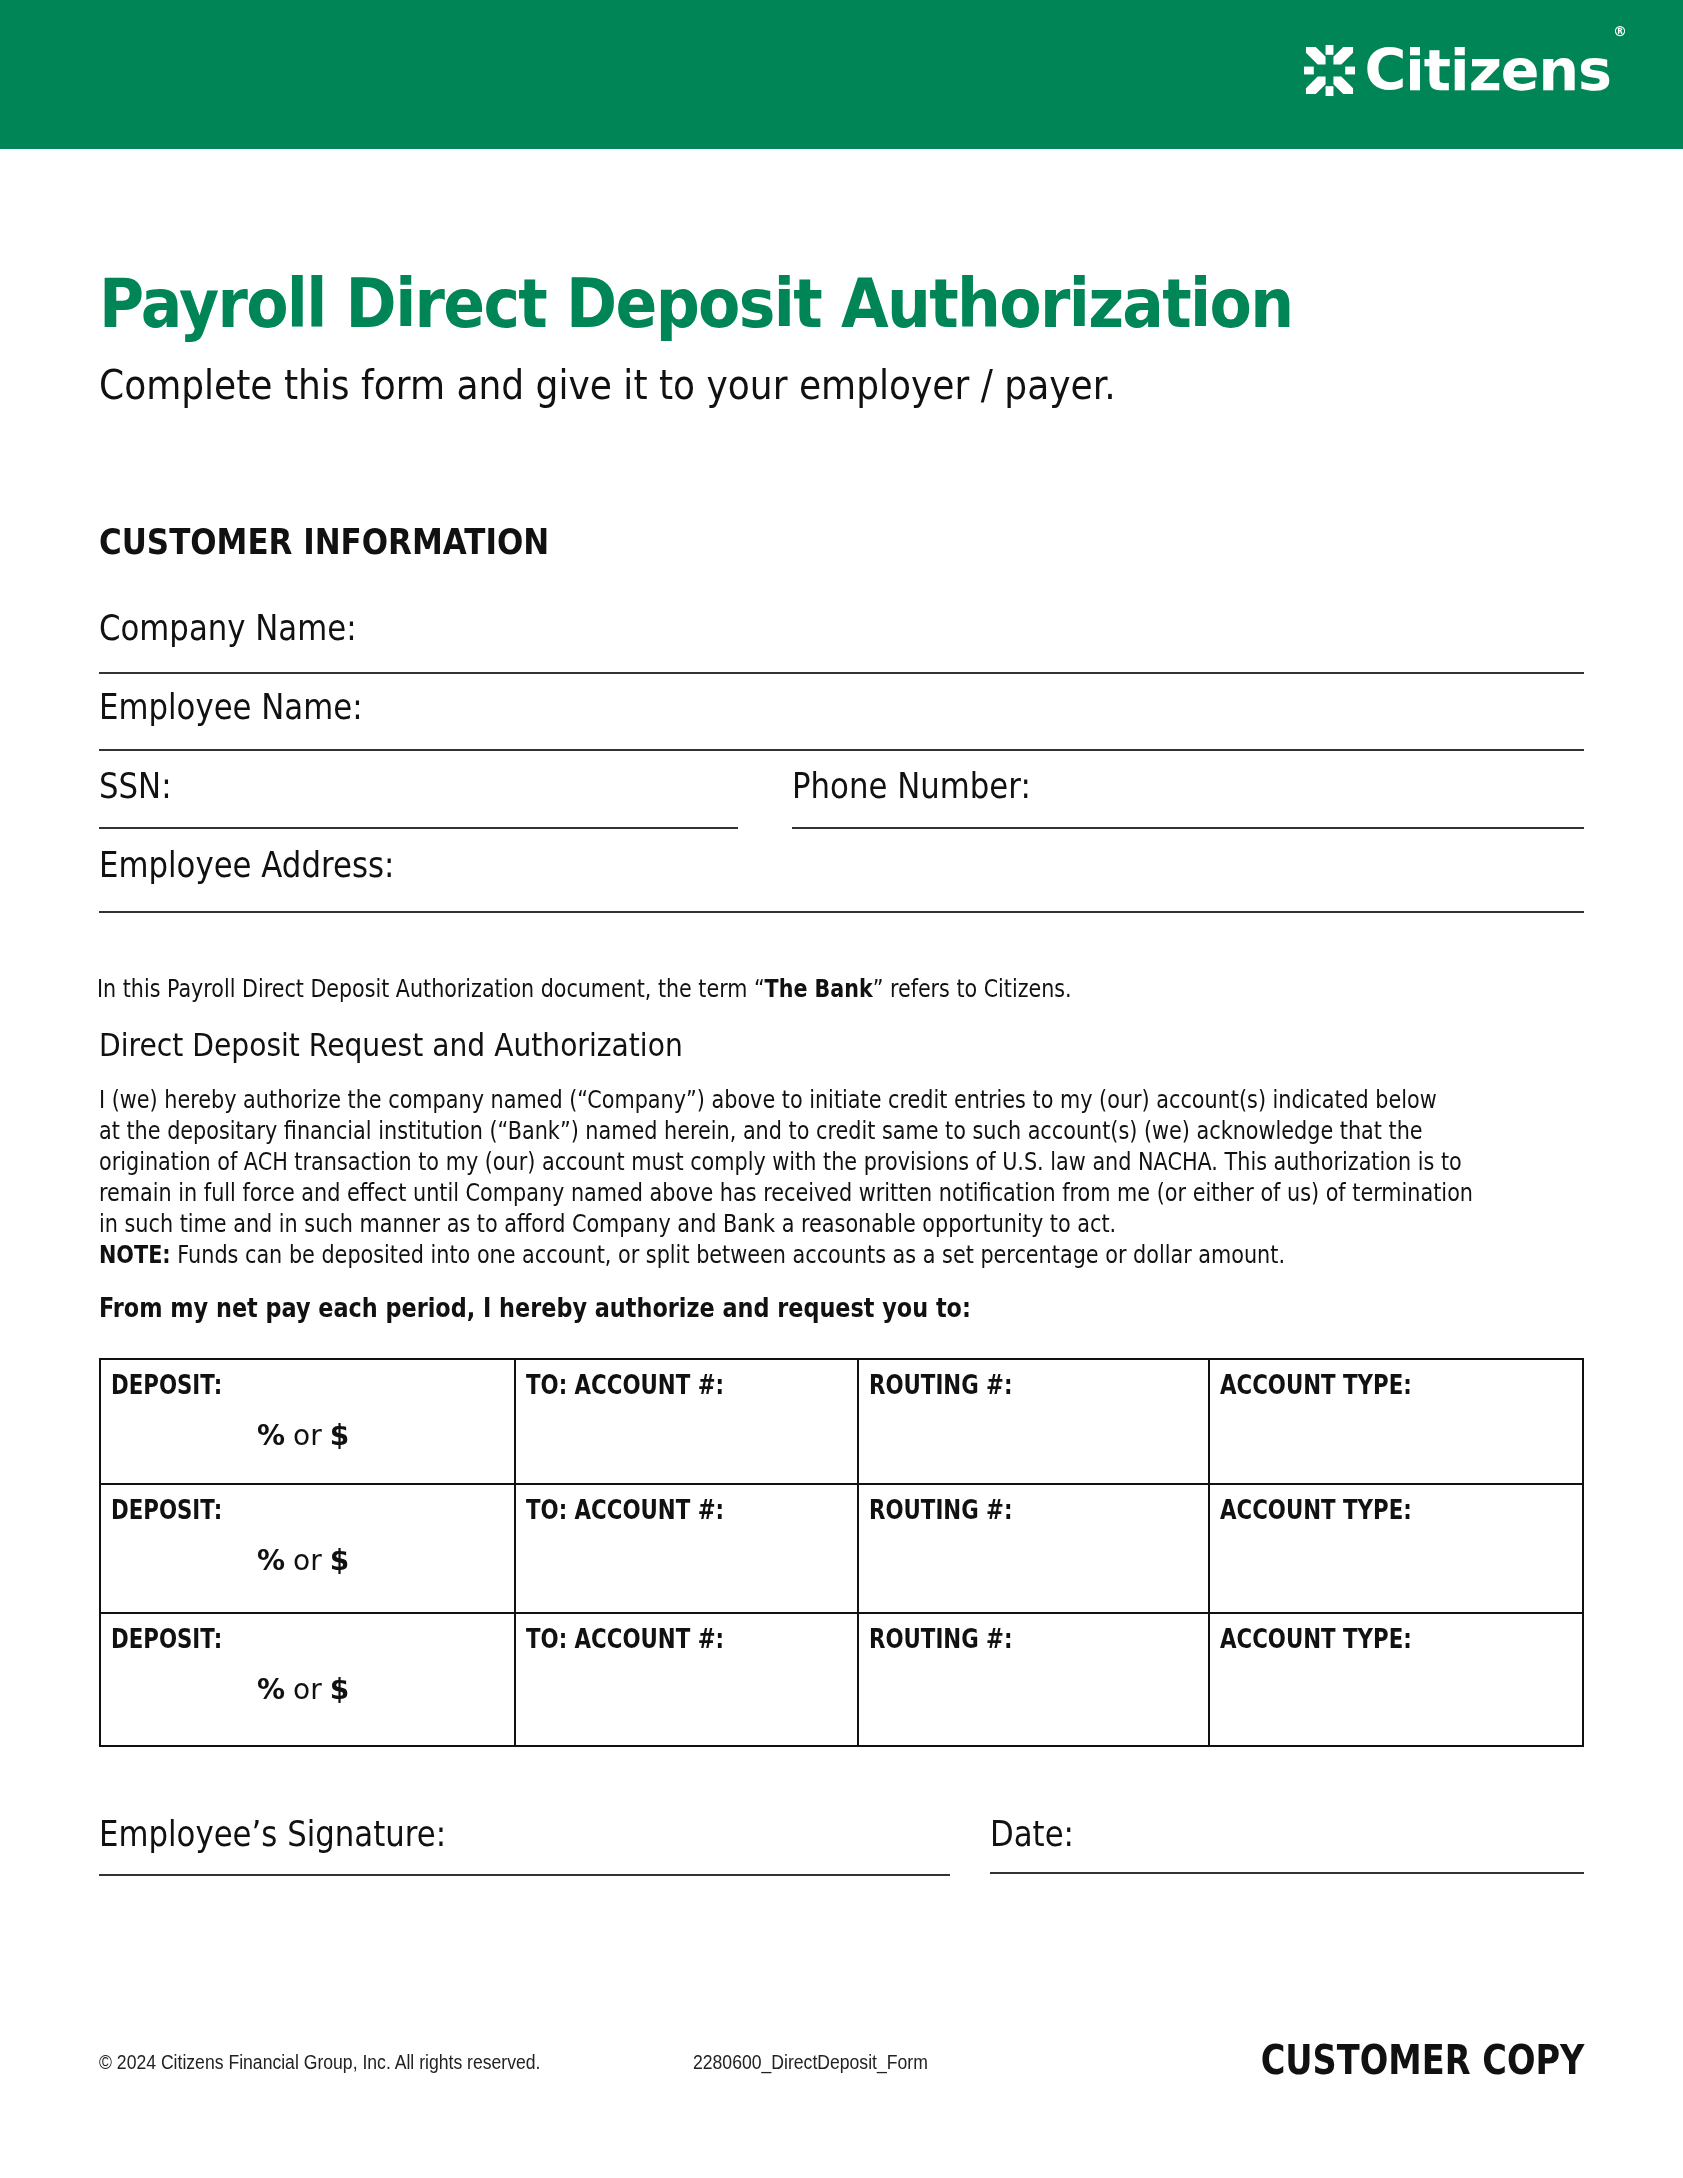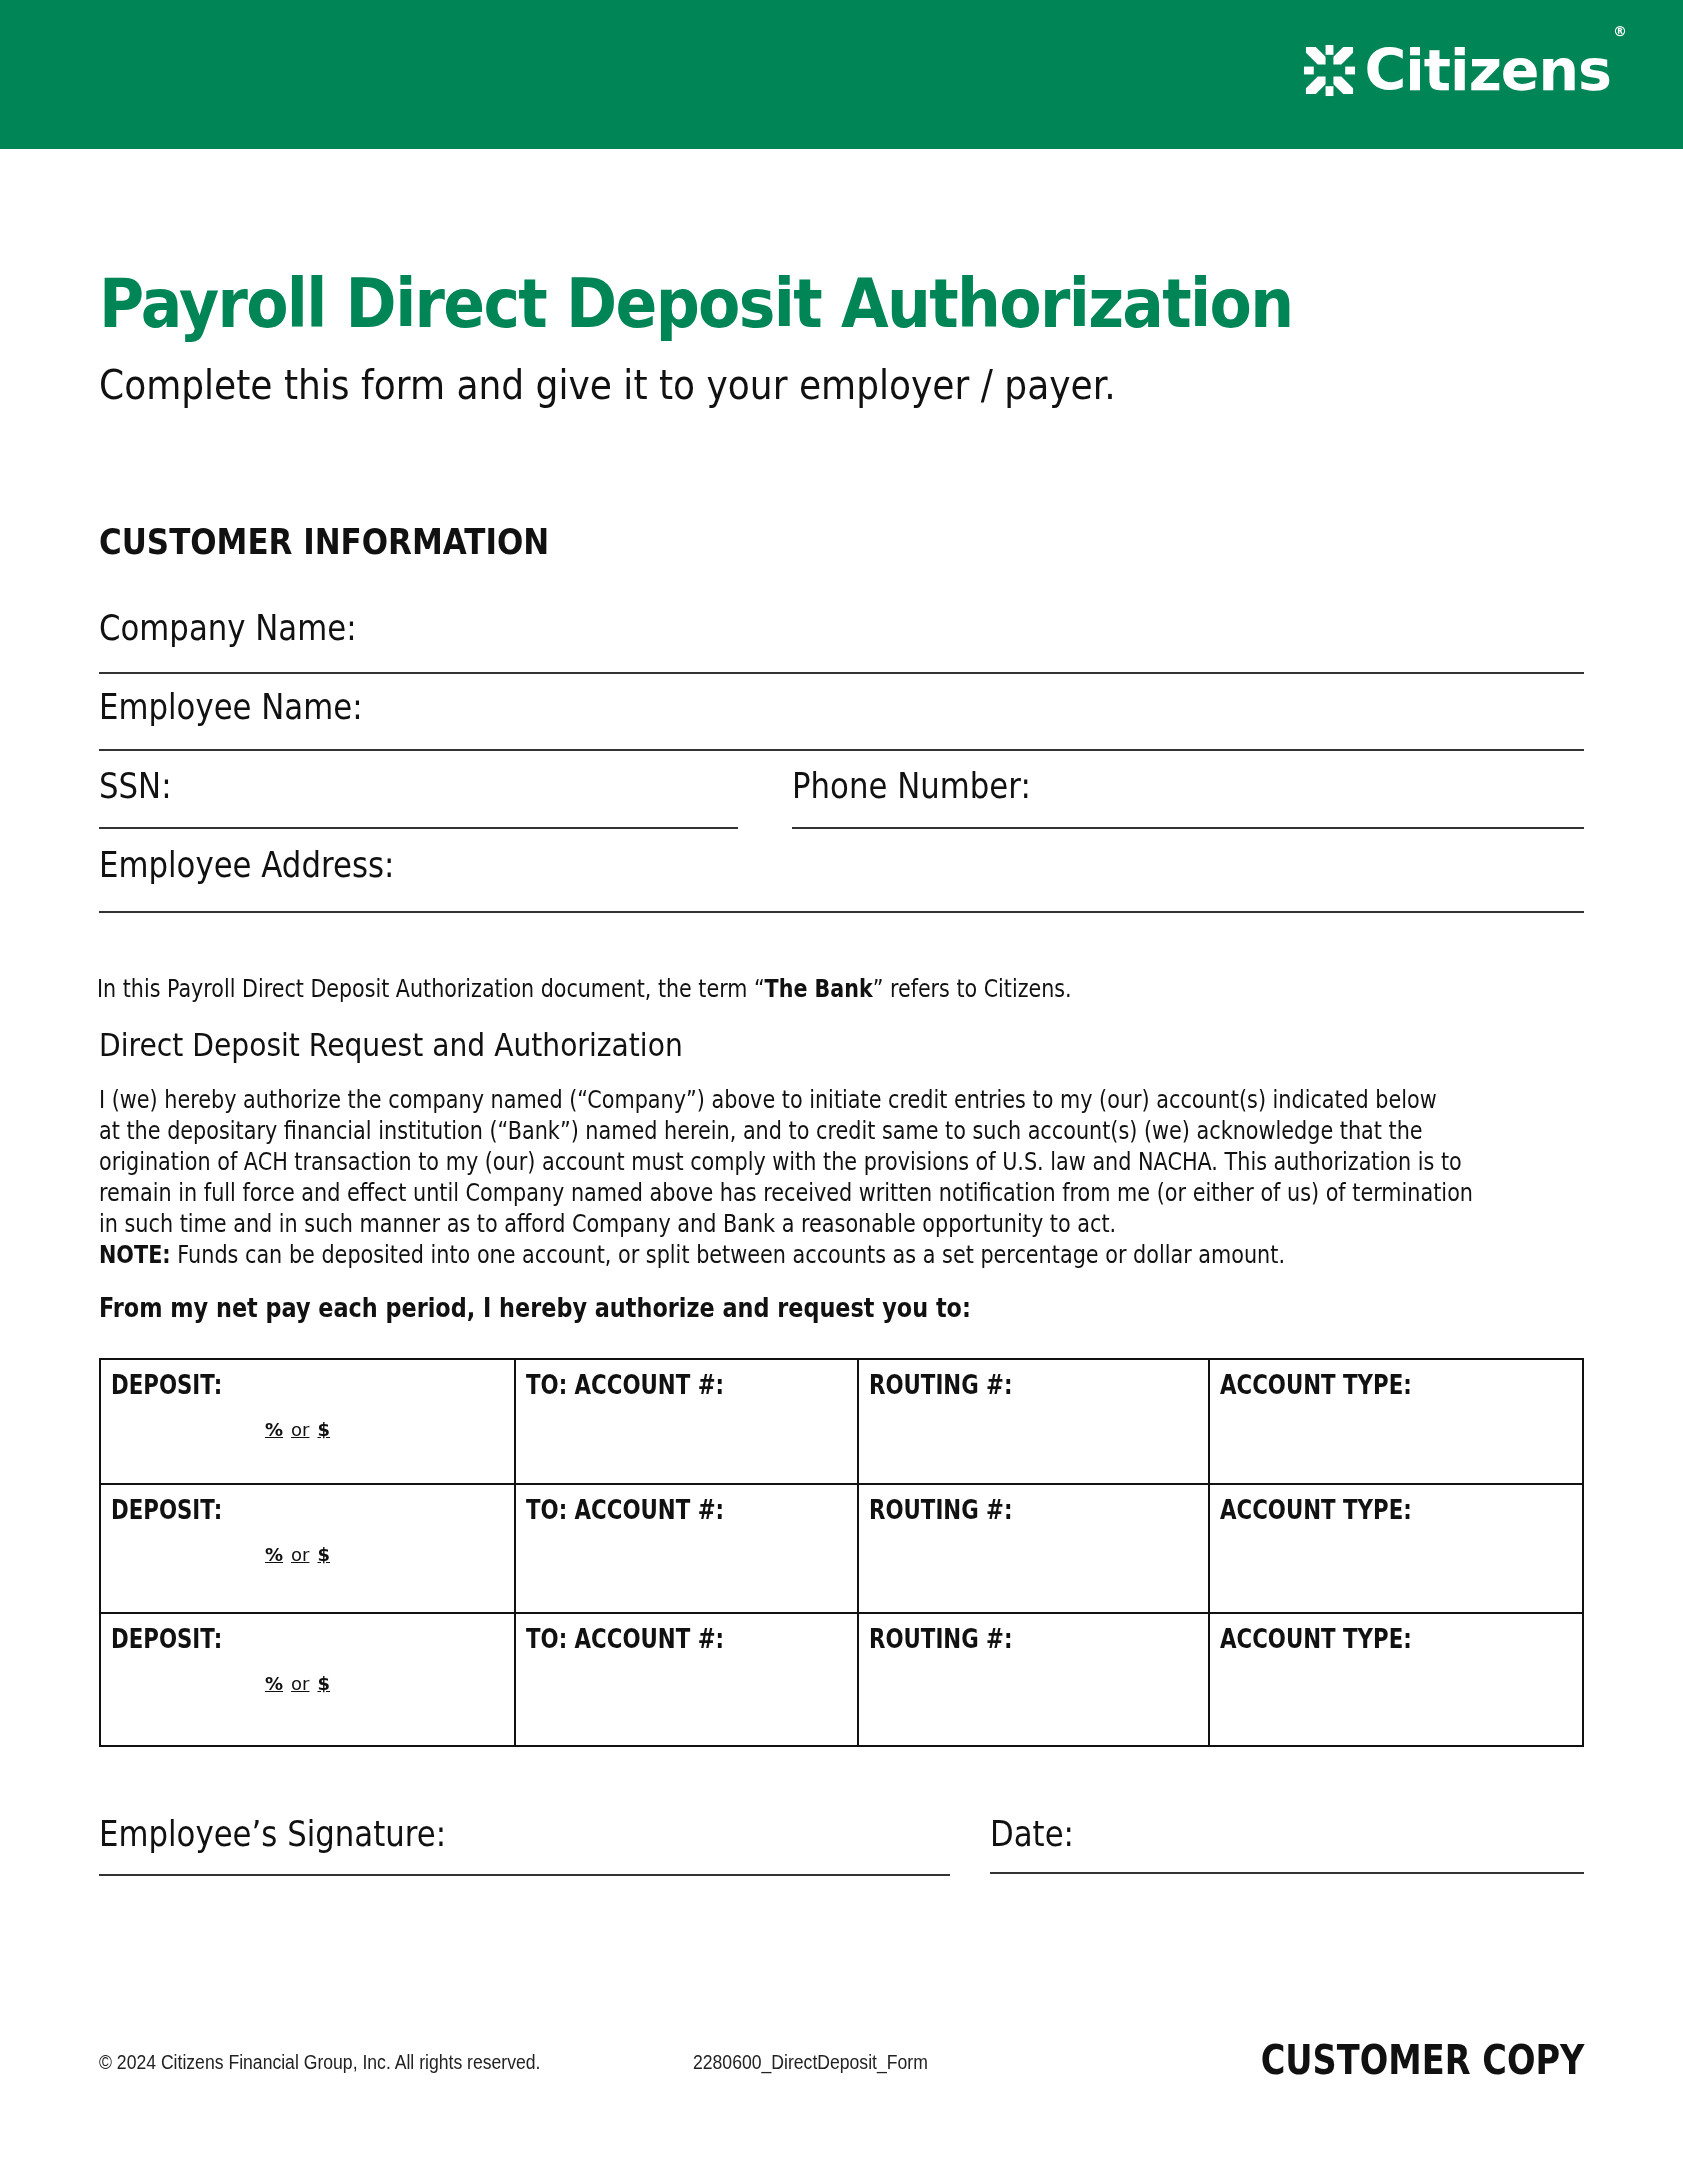--- a/index.html
+++ b/index.html
@@ -37,21 +37,21 @@
   .from-line { position: absolute; left: 99px; top: 1293px; font-family: "DejaVu Sans", sans-serif; font-weight: bold; font-size: 26px;
                transform: scaleX(0.86); transform-origin: left; white-space: nowrap; }
 
   table.deposits { position: absolute; left: 99px; top: 1358px; width: 1485px; border-collapse: collapse; border-radius: 21px; }
   table.deposits td { border: 2px solid #111; vertical-align: top; padding: 10px 10px; position: relative; }
   table.deposits tr.r0 td { height: 103px; }
   table.deposits tr.r1 td { height: 107px; }
   table.deposits tr.r2 td { height: 111px; }
   .cell-label { font-family: "DejaVu Sans", sans-serif; font-weight: bold; font-size: 26px; display: inline-block;
                 transform: scaleX(0.82); transform-origin: left; white-space: nowrap; }
-  .pct-or { position: absolute; left: 164px; top: 59px; font-family: "DejaVu Sans", sans-serif; font-size: 18px; white-space: nowrap; text-decoration: underline; }
+  .pct-or { position: absolute; left: 156px; top: 59px; font-family: "DejaVu Sans", sans-serif; font-size: 28px; white-space: nowrap; }
   .pct-or .sym { font-weight: bold; }
   .pct-or .or { margin: 0 8px; }
 
   .sig-label { position: absolute; font-family: "DejaVu Sans", sans-serif; font-size: 35px;
                transform: scaleX(0.88); transform-origin: left; white-space: nowrap; }
 
   .footer-copy { position: absolute; left: 99px; top: 2051px; font-family: "Liberation Sans", sans-serif; font-size: 20px;
                  transform: scaleX(0.88); transform-origin: left; white-space: nowrap; color: #222; }
   .footer-code { position: absolute; left: 693px; top: 2051px; font-family: "Liberation Sans", sans-serif; font-size: 20px;
                  transform: scaleX(0.88); transform-origin: left; white-space: nowrap; color: #222; }

